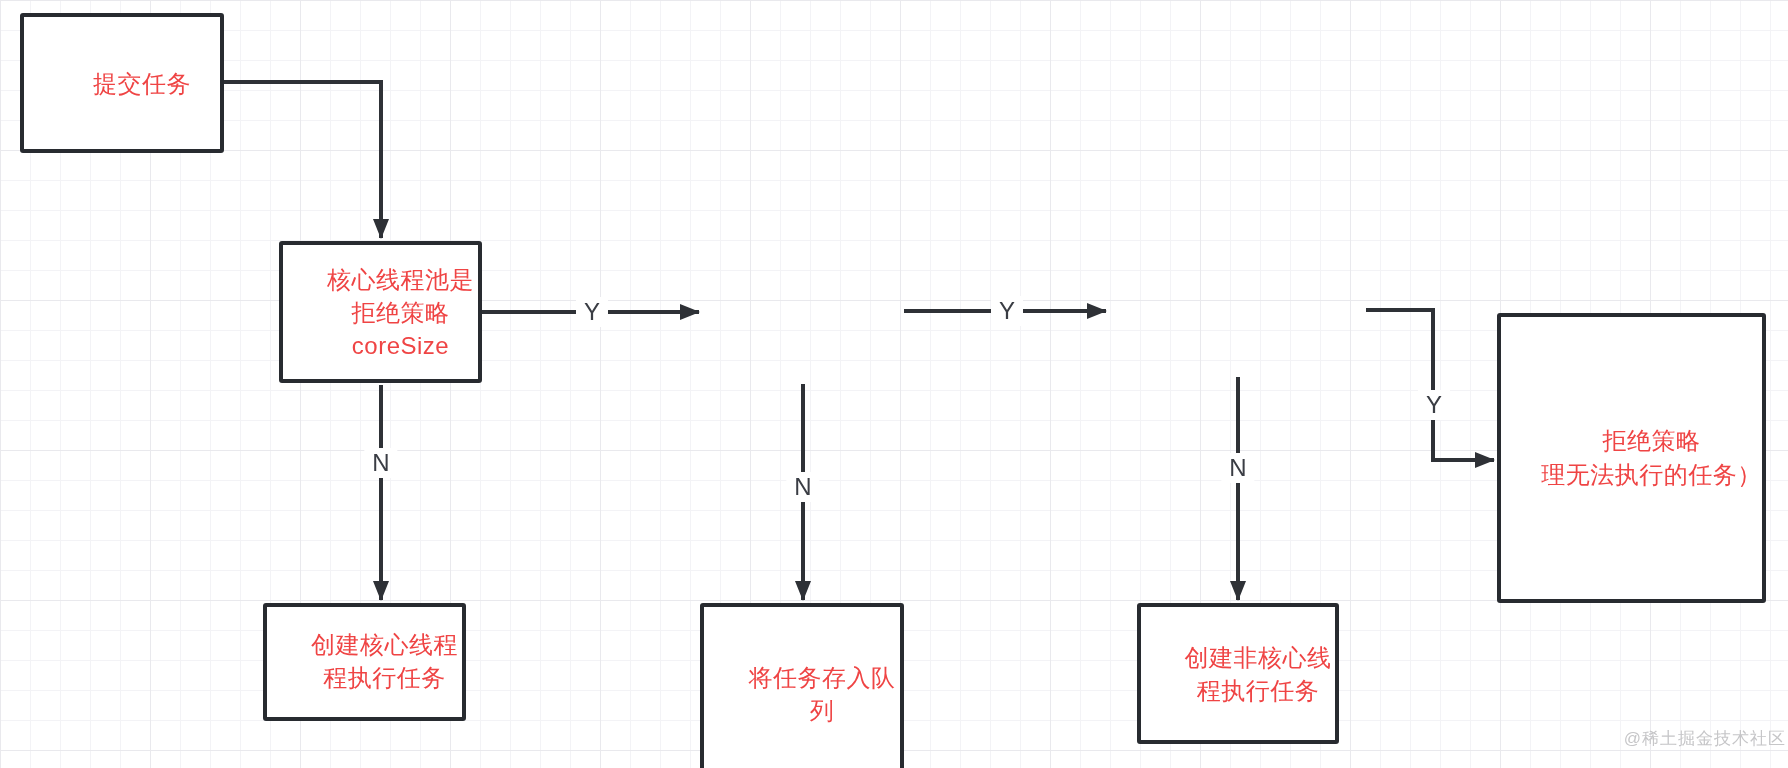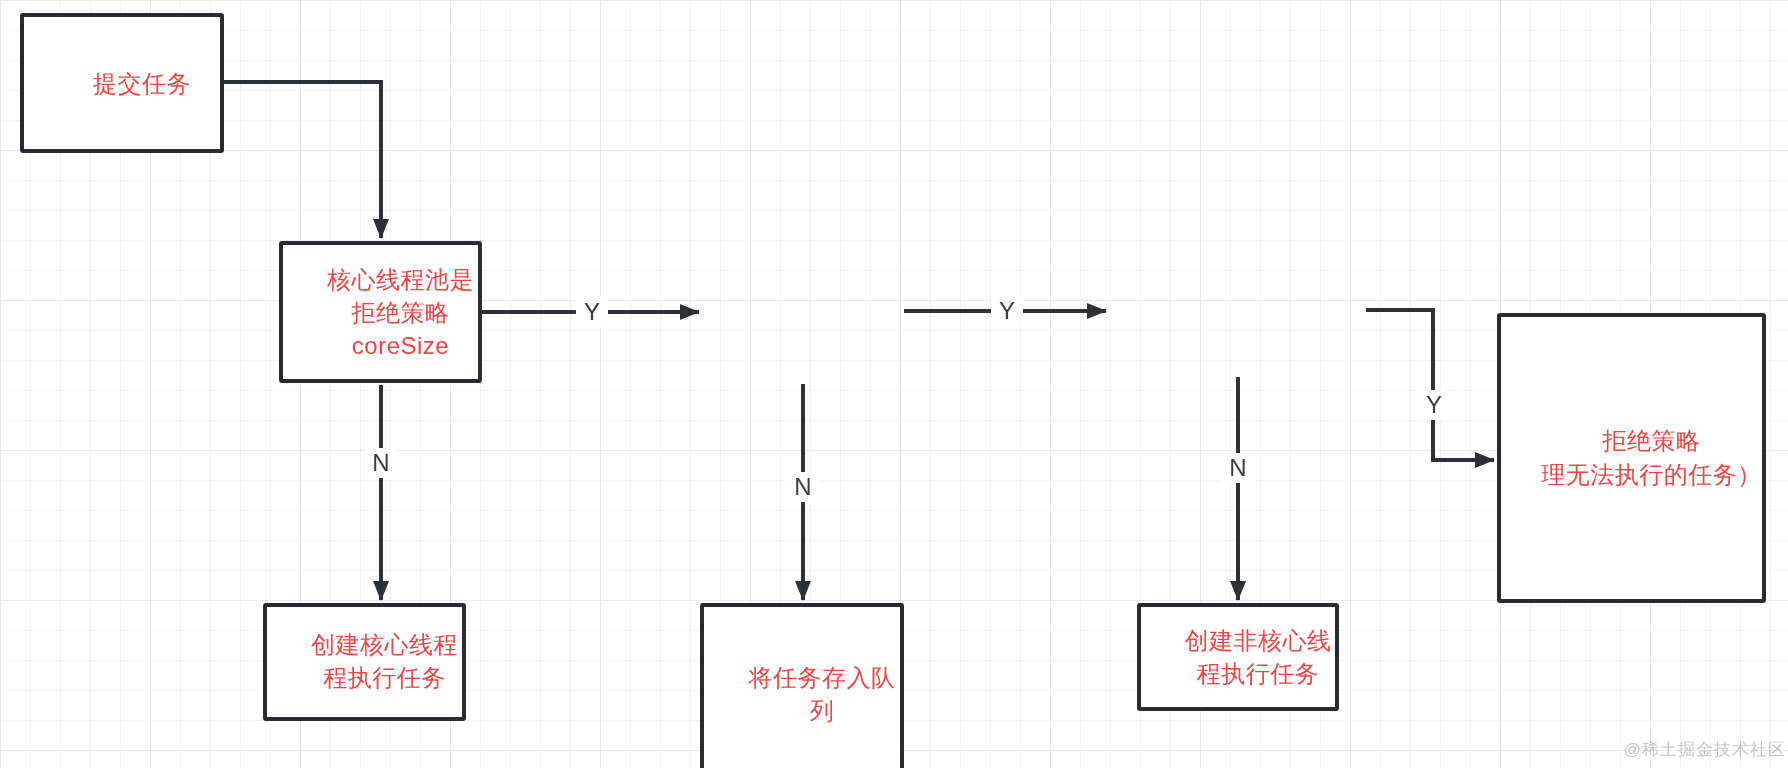--- a/index.html
+++ b/index.html
@@ -26,21 +26,21 @@
     color: #ef4444; text-align: center; padding-left: 40px;
   }
   .node-line { white-space: nowrap; }
   .node-reject { line-height: 34px; }
   .edge-label {
     position: absolute; transform: translate(-50%, -50%);
     background: #ffffff; padding: 1px 8px;
     font-size: 24px; color: #3a3d44;
   }
   .watermark {
-    position: absolute; right: 2px; bottom: 7px;
+    position: absolute; right: 2px; bottom: 18px;
     font-size: 17px; color: #c6c6c8; letter-spacing: 1px;
   }
 </style>
 </head>
 <body>
 
 <div id="canvas">
 
   <svg id="edges" viewBox="0 0 1788 768" xmlns="http://www.w3.org/2000/svg">
     <defs>
@@ -77,21 +77,21 @@
   <div class="node" style="left:263px; top:603px; width:203px; height:118px;font-family:Liberation Serif, serif;">
     <div class="node-line">创建核心线程</div>
     <div class="node-line">程执行任务</div>
   </div>
 
   <div class="node" style="left:700px; top:603px; width:204px; height:182px;">
     <div class="node-line">将任务存入队</div>
     <div class="node-line">列</div>
   </div>
 
-  <div class="node" style="left:1137px; top:603px; width:202px; height:108px;">
+  <div class="node" style="left:1137px; top:603px; width:202px; height:141px;">
     <div class="node-line">创建非核心线</div>
     <div class="node-line">程执行任务</div>
   </div>
 
   <span class="edge-label" style="left:592px; top:312px;">Y</span>
   <span class="edge-label" style="left:1007px; top:311px;">Y</span>
   <span class="edge-label" style="left:1434px; top:405px;">Y</span>
   <span class="edge-label" style="left:381px; top:463px;">N</span>
   <span class="edge-label" style="left:803px; top:487px;">N</span>
   <span class="edge-label" style="left:1238px; top:468px;">N</span>

